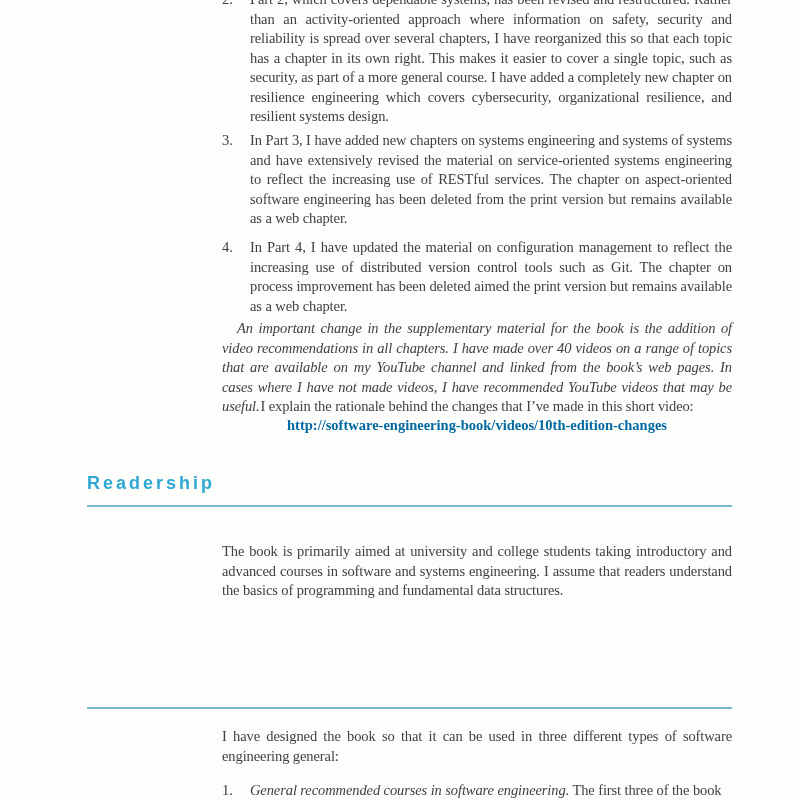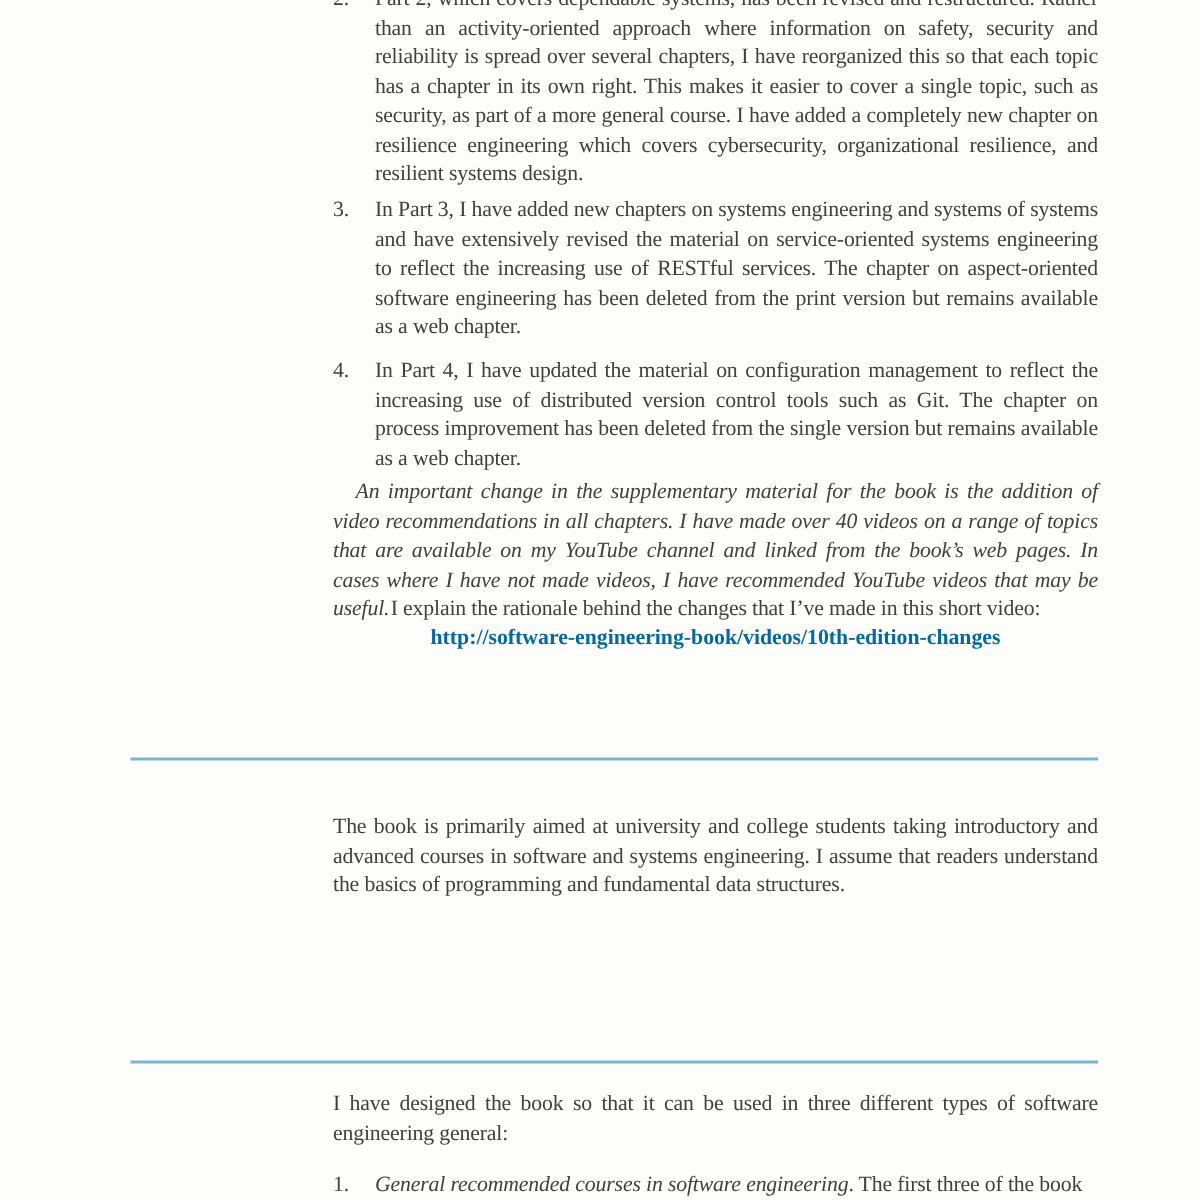--- a/index.html
+++ b/index.html
@@ -79,29 +79,30 @@
     <div class="item-text">Part 2, which covers dependable systems, has been revised and restructured. Rather than an activity-oriented approach where information on safety, security and reliability is spread over several chapters, I have reorganized this so that each topic has a chapter in its own right. This makes it easier to cover a single topic, such as security, as part of a more general course. I have added a completely new chapter on resilience engineering which covers cybersecurity, organizational resilience, and resilient systems design.</div>
   </div>
 
   <div class="list-item body-text" style="top:131px;">
     <span class="num">3.</span>
     <div class="item-text">In Part 3, I have added new chapters on systems engineering and systems of systems and have extensively revised the material on service-oriented systems engineering to reflect the increasing use of RESTful services. The chapter on aspect-oriented software engineering has been deleted from the print version but remains available as a web chapter.</div>
   </div>
 
   <div class="list-item body-text" style="top:238px;">
     <span class="num">4.</span>
-    <div class="item-text">In Part 4, I have updated the material on configuration management to reflect the increasing use of distributed version control tools such as Git. The chapter on process improvement has been deleted from the single version but remains available as a web chapter.</div>
+    <div class="item-text">In Part 4, I have updated the material on configuration management to reflect the increasing use of distributed version control tools such as Git. The chapter on process improvement has been deleted aimed the print version but remains available as a web chapter.</div>
   </div>
 
   <div class="para body-text indent-first" style="top:319px;">An important change in the supplementary material for the book is the addition of video recommendations in all chapters. I have made over 40 videos on a range of topics that are available on my YouTube channel and linked from the book’s web pages. In cases where I have not made videos, I have recommended YouTube videos that may be useful.</div>
 
   <div class="center-line body-text" style="top:397px;">I explain the rationale behind the changes that I’ve made in this short video:</div>
 
   <div class="center-line body-text url-line" style="top:416px;">http://software-engineering-book/videos/10th-edition-changes</div>
 
+  <div class="section-heading" style="top:473px;">Readership</div>
   <div class="rule" style="top:505px;"></div>
 
   <div class="para body-text" style="top:542px;">The book is primarily aimed at university and college students taking introductory and advanced courses in software and systems engineering. I assume that readers understand the basics of programming and fundamental data structures.</div>
 
   <div class="rule" style="top:707px;"></div>
 
   <div class="para body-text" style="top:727px;">I have designed the book so that it can be used in three different types of software engineering general:</div>
 
   <div class="list-item body-text" style="top:781px;">
     <span class="num">1.</span>

